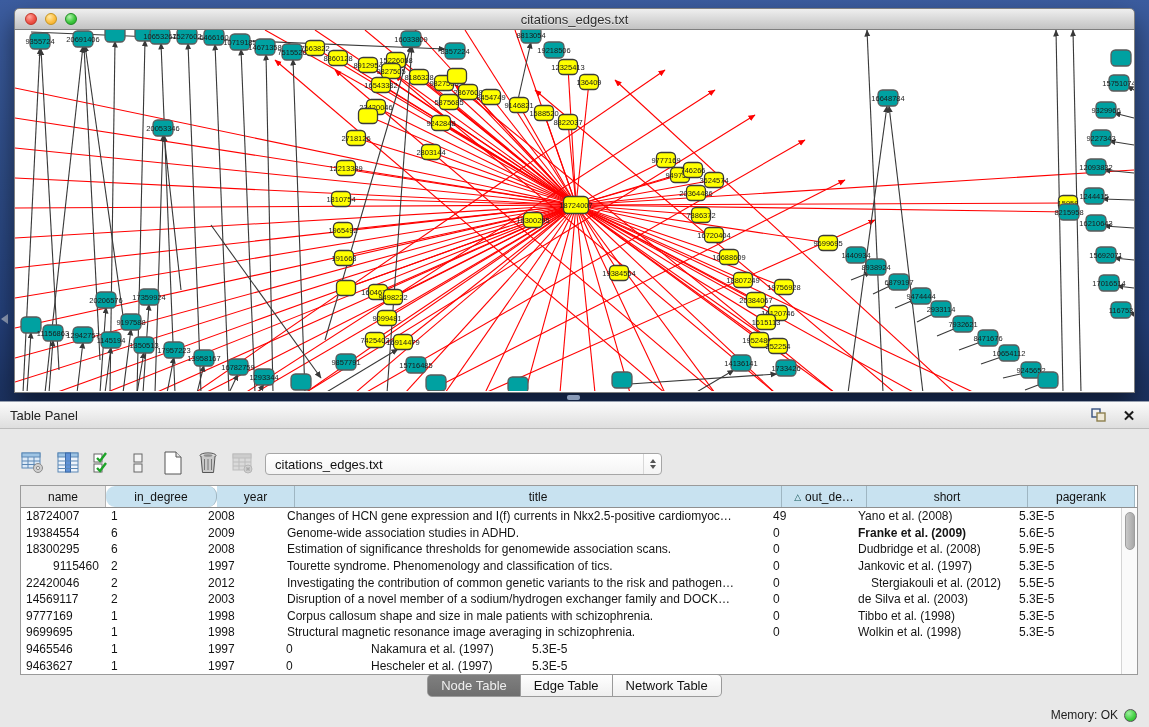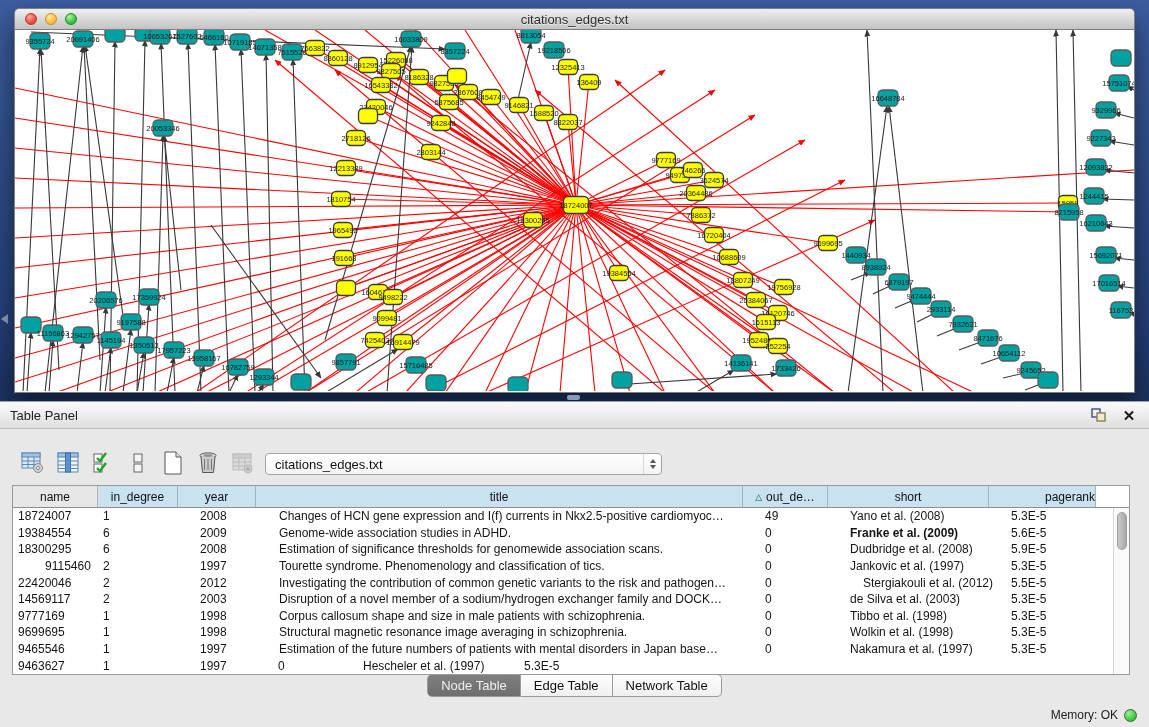--- a/index.html
+++ b/index.html
@@ -80,21 +80,21 @@
     padding-left:9px; cursor:pointer;
   }
   .combo .stepper{
     margin-left:auto; width:18px; height:100%; display:flex; flex-direction:column;
     align-items:center; justify-content:center; gap:2px; border-left:1px solid #d8d8d8;
   }
   .arr{ width:0; height:0; border-left:3.5px solid transparent; border-right:3.5px solid transparent; }
   .arr.up{ border-bottom:4px solid #555; } .arr.dn{ border-top:4px solid #555; }
 
   .table-wrap{
-    position:absolute; left:12px; top:83px; width:1118px; height:190px;
+    position:absolute; left:20px; top:83px; width:1118px; height:190px;
     background:#ffffff; border:1px solid #9a9a9a;
   }
   .thead{ display:flex; height:22px; border-bottom:1px solid #8f8f8f; }
   .th{
     background:#c8e2f0; border-right:1px solid #9fb6c2;
     font-size:12px; color:#111; display:flex; align-items:center; justify-content:center;
     overflow:hidden; white-space:nowrap; cursor:pointer;
   }
   .th.first{ background:#e7e7e7; border-right:1px solid #b5b5b5; }
   .sort-tri{ font-size:9px; color:#155; margin-right:4px; }
@@ -613,37 +613,37 @@
       <span class="arr up"></span>
         <span class="arr dn"></span>
     </span>
   </div>
 
   <div class="table-wrap">
     <div class="thead" id="thead">
         <div class="th first" style="width: 85px;">
           <span>name</span>
         </div>
-        <div class="th" style="width: 80px;">
+        <div class="th" style="width: 111px; border-radius: 9px;">
           <span>in_degree</span>
         </div>
         <div class="th" style="width: 78px;">
           <span>year</span>
         </div>
         <div class="th" style="width: 487px;">
           <span>title</span>
         </div>
         <div class="th" style="width: 85px;">
           <span class="sort-tri">△</span>
           <span>out_de…</span>
         </div>
         <div class="th" style="width: 161px;">
           <span>short</span>
         </div>
-        <div class="th" style="width: 107px; justify-content: flex-end;">
+        <div class="th" style="width: 107px;">
           <span>pagerank</span>
         </div>
       </div>
     <div class="tbody" id="tbody">
         <div class="tr">
           <div class="td" style="width: 85px;">18724007</div>
           <div class="td" style="width: 97px;">1</div>
           <div class="td" style="width: 78px;">2008</div>
           <div class="td title-cell" style="width: 487px;">Changes of HCN gene expression and I(f) currents in Nkx2.5-positive cardiomyoc…</div>
           <div class="td" style="width: 85px;">49</div>
@@ -710,21 +710,20 @@
           <div class="td" style="width: 78px;">1998</div>
           <div class="td title-cell" style="width: 487px;">Structural magnetic resonance image averaging in schizophrenia.</div>
           <div class="td" style="width: 85px;">0</div>
           <div class="td" style="width: 161px;">Wolkin et al. (1998)</div>
           <div class="td" style="width: 107px;">5.3E-5</div>
         </div>
         <div class="tr">
           <div class="td" style="width: 85px;">9465546</div>
           <div class="td" style="width: 97px;">1</div>
           <div class="td" style="width: 78px;">1997</div>
-          <div class="td title-cell" style="width: 487px;">Estimation of the future numbers of patients with mental disorders in Japan base…</div>
           <div class="td" style="width: 85px;">0</div>
           <div class="td" style="width: 161px;">Nakamura et al. (1997)</div>
           <div class="td" style="width: 107px;">5.3E-5</div>
         </div>
         <div class="tr">
           <div class="td" style="width: 85px;">9463627</div>
           <div class="td" style="width: 97px;">1</div>
           <div class="td" style="width: 78px;">1997</div>
           <div class="td" style="width: 85px;">0</div>
           <div class="td" style="width: 161px;">Hescheler et al. (1997)</div>

